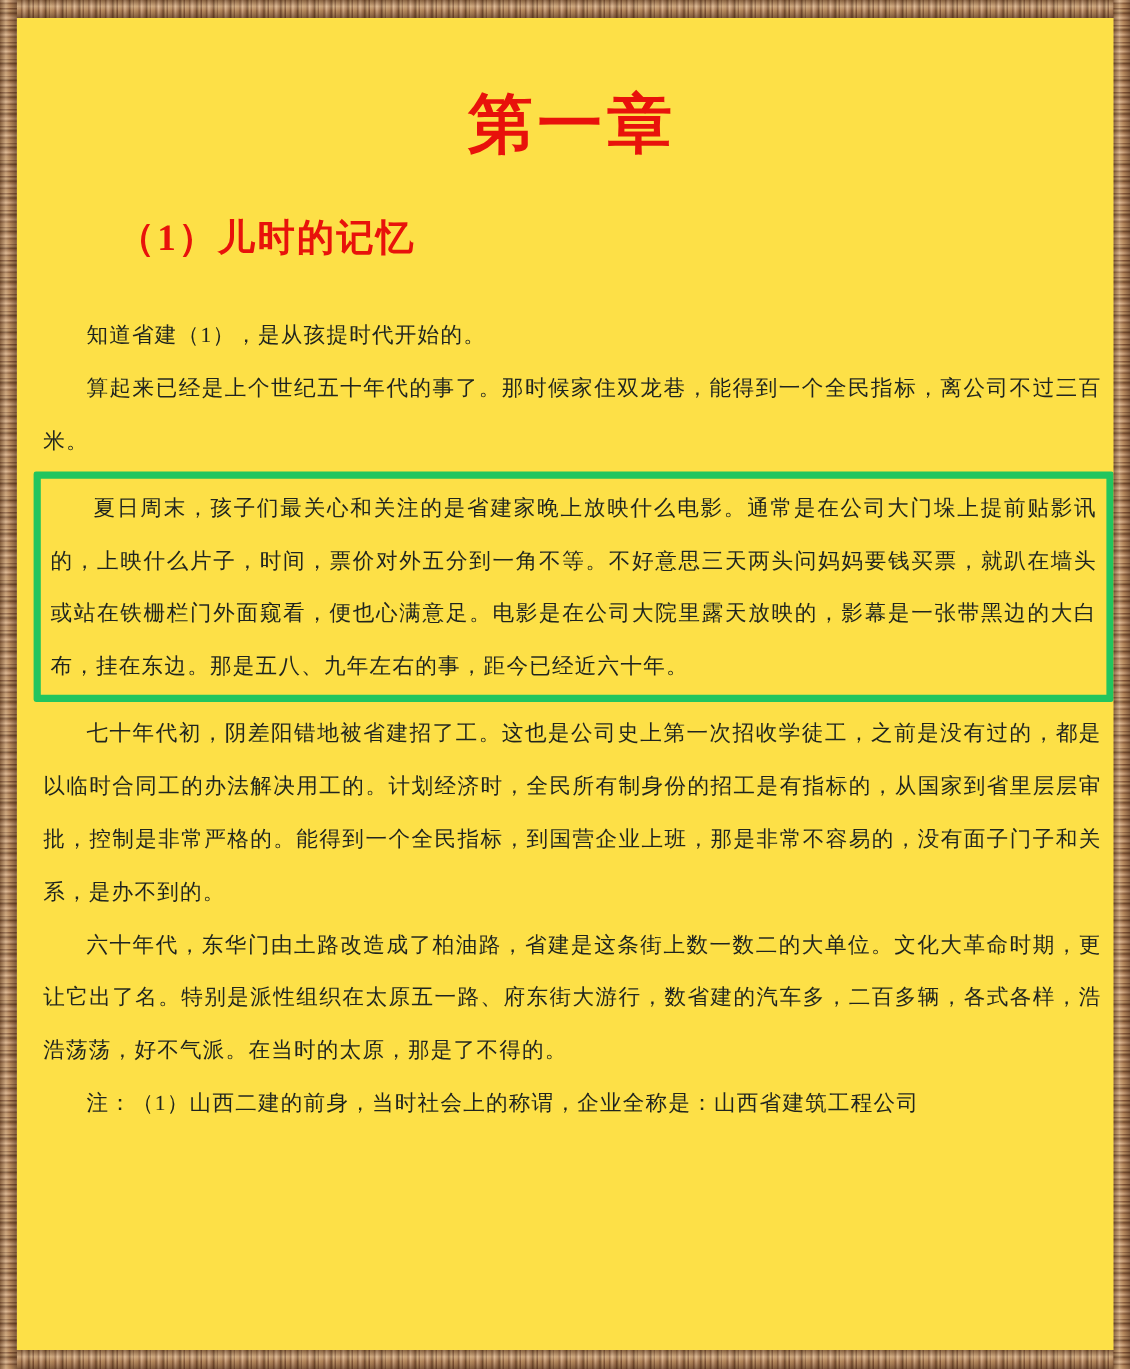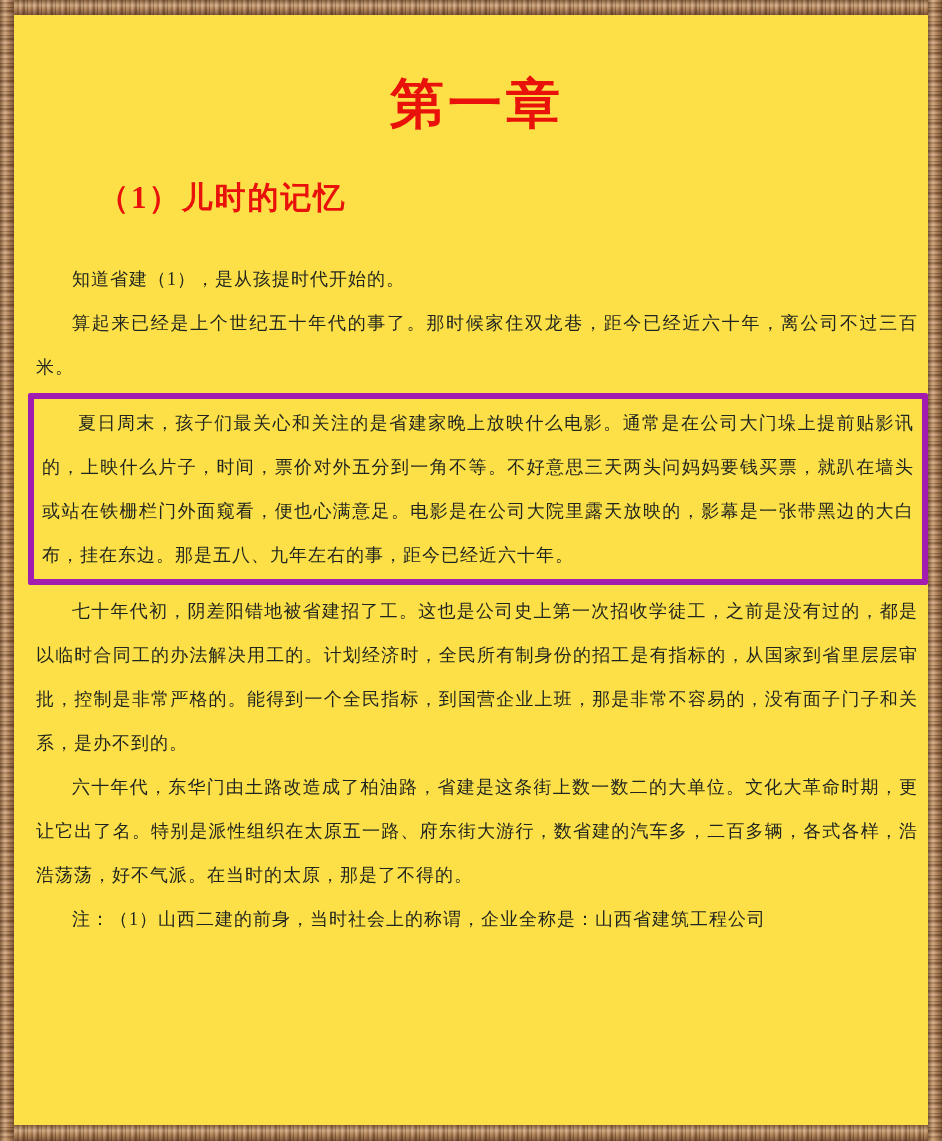--- a/index.html
+++ b/index.html
@@ -67,21 +67,21 @@
     color: #1f241f;
     font-size: 18px;
     line-height: 44px;
     text-indent: 2em;
     letter-spacing: 1px;
     text-align: justify;
   }
   .body-text { margin-top: 42px; }
   .highlight-box {
     margin: 4px -10px 4px -8px;
-    border: 6px solid #a21caf;
+    border: 6px solid #22c55e;
     border-radius: 2px;
     padding: 2px 8px;
     background: transparent;
   }
   .highlight-box p { margin: 0; }
 </style>
 </head>
 <body>
 
 <div class="page">
@@ -91,21 +91,21 @@
   <div class="frame-edge frame-right"></div>
 
   <div class="content">
     <h1 class="chapter-title">第一章</h1>
 
     <h2 class="section-heading">（1）儿时的记忆</h2>
 
     <div class="body-text">
       <p>知道省建（1），是从孩提时代开始的。</p>
 
-      <p>算起来已经是上个世纪五十年代的事了。那时候家住双龙巷，距今已经近六十年，离公司不过三百米。</p>
+      <p>算起来已经是上个世纪五十年代的事了。那时候家住双龙巷，能得到一个全民指标，离公司不过三百米。</p>
 
       <div class="highlight-box">
         <p>夏日周末，孩子们最关心和关注的是省建家晚上放映什么电影。通常是在公司大门垛上提前贴影讯的，上映什么片子，时间，票价对外五分到一角不等。不好意思三天两头问妈妈要钱买票，就趴在墙头或站在铁栅栏门外面窥看，便也心满意足。电影是在公司大院里露天放映的，影幕是一张带黑边的大白布，挂在东边。那是五八、九年左右的事，距今已经近六十年。</p>
       </div>
 
       <p>七十年代初，阴差阳错地被省建招了工。这也是公司史上第一次招收学徒工，之前是没有过的，都是以临时合同工的办法解决用工的。计划经济时，全民所有制身份的招工是有指标的，从国家到省里层层审批，控制是非常严格的。能得到一个全民指标，到国营企业上班，那是非常不容易的，没有面子门子和关系，是办不到的。</p>
 
       <p>六十年代，东华门由土路改造成了柏油路，省建是这条街上数一数二的大单位。文化大革命时期，更让它出了名。特别是派性组织在太原五一路、府东街大游行，数省建的汽车多，二百多辆，各式各样，浩浩荡荡，好不气派。在当时的太原，那是了不得的。</p>
 
       <p>注：（1）山西二建的前身，当时社会上的称谓，企业全称是：山西省建筑工程公司</p>

